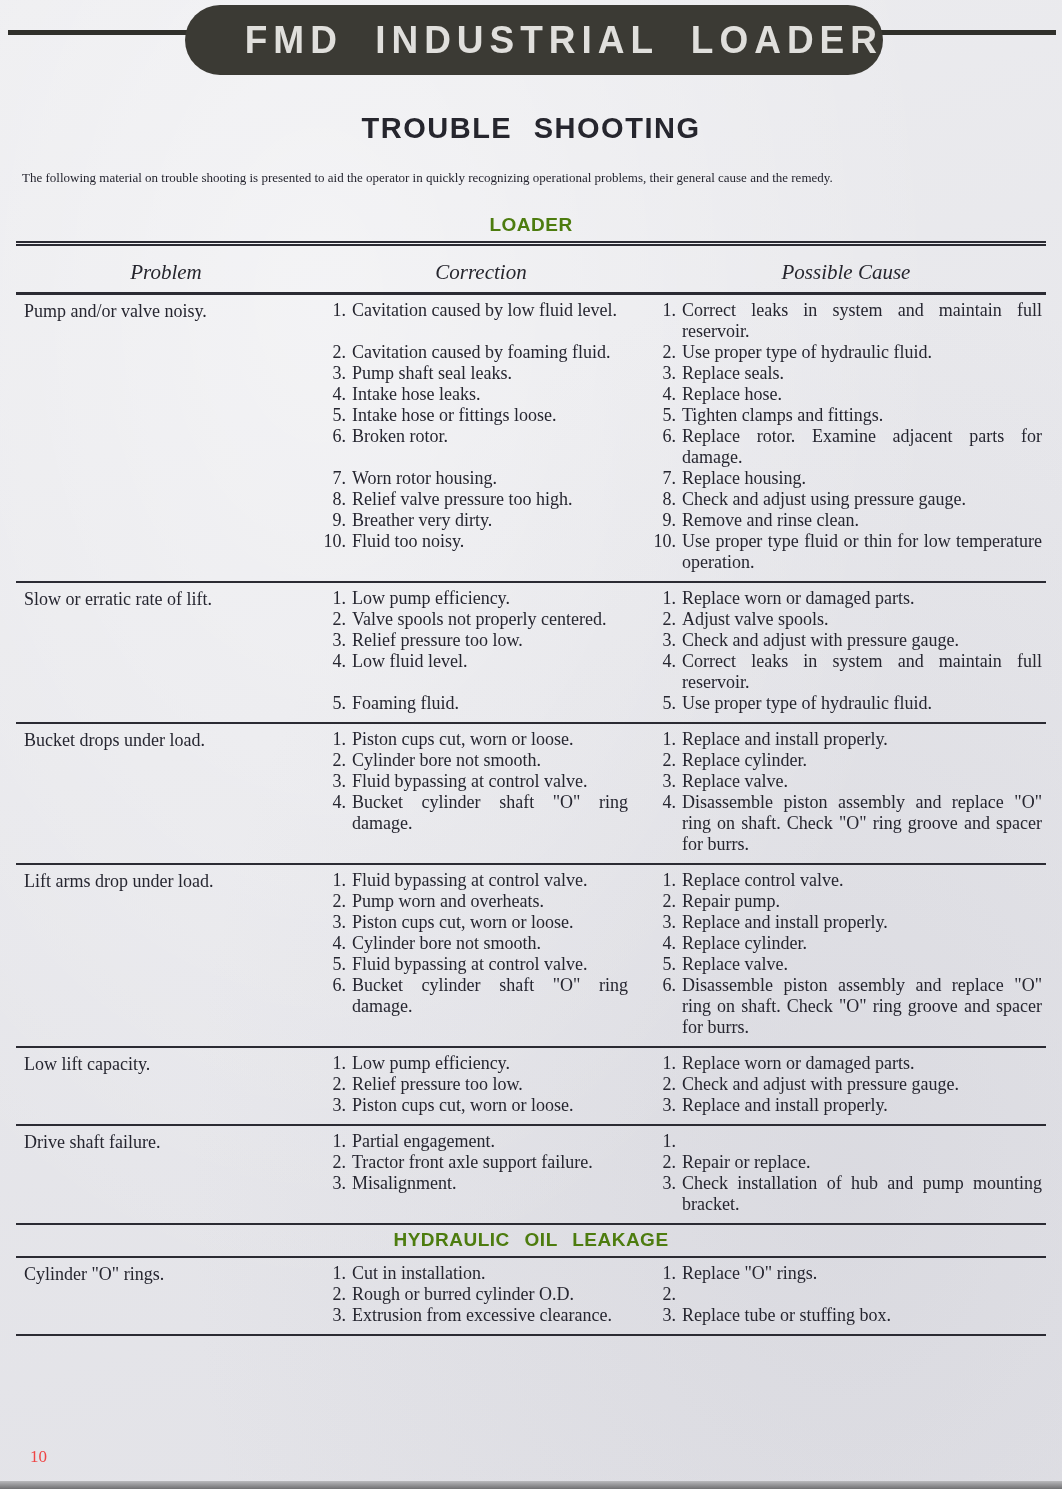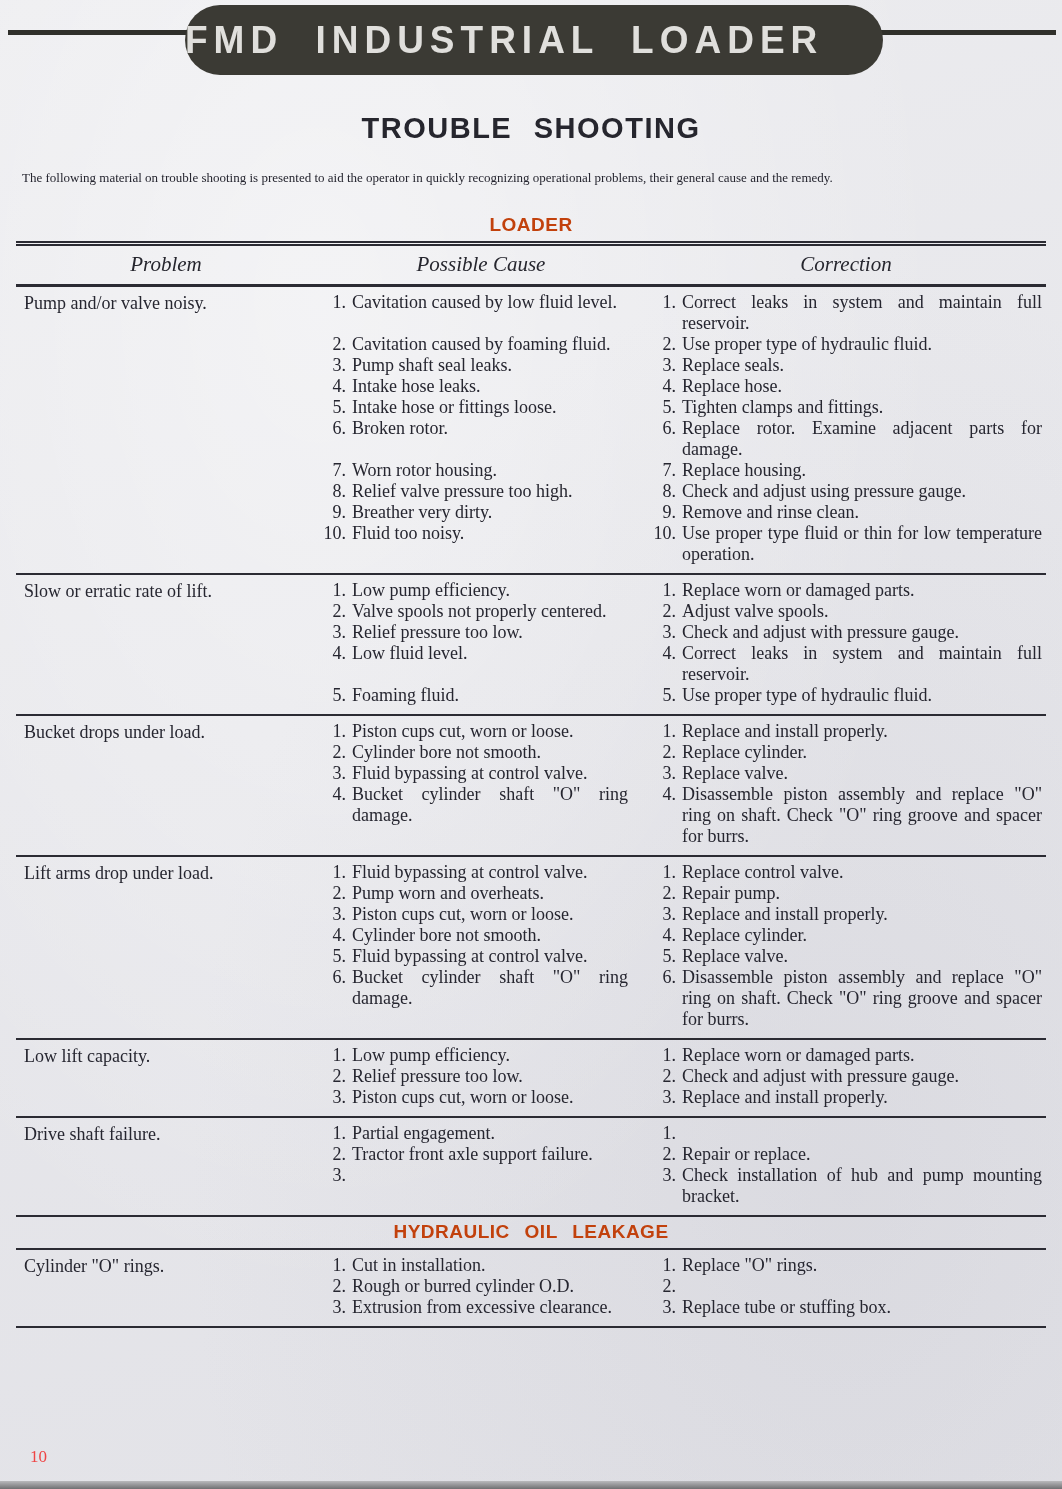--- a/index.html
+++ b/index.html
@@ -14,21 +14,21 @@
       linear-gradient(165deg,#ececef 0%, #e7e7eb 45%, #e2e2e7 100%);
     overflow:hidden;
   }
 
   
   .banner { position:relative; height:84px; }
   .banner-line { position:absolute; left:8px; right:6px; top:30px; height:5px; background:#30302b; }
   .banner-pill {
     position:absolute; left:185px; top:5px; width:698px; height:70px;
     background:#3b3a34; border-radius:36px;
-    display:flex; align-items:center; justify-content:flex-start;
+    display:flex; align-items:center; justify-content:flex-end;
   }
   .banner-title {
     font-family:"Liberation Sans", sans-serif; font-weight:bold;
     font-size:37px; color:#e0dfdc; letter-spacing:6px; word-spacing:16px;
     transform:scaleY(1.05);
   }
 
   
   .page-title {
     margin-top:28px; text-align:center;
@@ -39,28 +39,28 @@
   .intro {
     margin:15px 20px 0 22px;
     font-size:13px; line-height:36px; text-align:justify; color:#25252f;
   }
 
   
   .tbl { margin:14px 16px 0 16px; }
   .group-heading {
     text-align:center; padding:4px 0 5px 0;
     font-family:"Liberation Sans", sans-serif; font-weight:bold;
-    font-size:19px; letter-spacing:.5px; word-spacing:9px; color:#c2410c;
+    font-size:19px; letter-spacing:.5px; word-spacing:9px; color:#4d7c0f;
   }
   .rule { border:0; }
   .rule.double { height:5px; border-top:2px solid #2b2b33; border-bottom:2px solid #2b2b33; }
   .rule.thick  { border-top:3px solid #2b2b33; }
   .rule.thin   { border-top:2px solid #2b2b33; }
 
-  .hdr-row { display:grid; grid-template-columns:300px 330px 1fr; padding:6px 0 7px 0; }
+  .hdr-row { display:grid; grid-template-columns:300px 330px 1fr; padding:14px 0 7px 0; }
   .hdr-cell {
     text-align:center; font-style:italic; font-size:21px; color:#26262e;
   }
 
   .trow { display:grid; grid-template-columns:300px 1fr; padding:5px 0 8px 0; }
   .problem { padding:1px 10px 0 8px; font-size:18px; line-height:21px; }
   .pairs { }
   .pair { display:grid; grid-template-columns:330px 1fr; }
   .cell { display:grid; column-gap:6px; font-size:18px; line-height:21px; }
   .cell.cause { grid-template-columns:30px 1fr; padding-right:18px; }
@@ -87,22 +87,22 @@
 
 <div class="page-title">TROUBLE SHOOTING</div>
 
 <p class="intro">The following material on trouble shooting is presented to aid the operator in quickly recognizing operational problems, their general cause and the remedy.</p>
 
 <div class="tbl" id="tbl">
     <div class="group-heading">LOADER</div>
     <div class="rule double"></div>
     <div class="hdr-row">
     <div class="hdr-cell">Problem</div>
+    <div class="hdr-cell">Correction</div>
     <div class="hdr-cell">Possible Cause</div>
-    <div class="hdr-cell">Correction</div>
   </div>
     <div class="rule thick"></div>
     <div class="trow">
     <div class="problem">Pump and/or valve noisy.</div>
     <div class="pairs">
         <div class="pair">
     <div class="cell cause">
       <span class="num">1.</span>
       <span class="txt">Cavitation caused by low fluid level.</span>
     </div>
@@ -426,20 +426,21 @@
       <span class="txt">Tractor front axle support failure.</span>
     </div>
     <div class="cell corr">
       <span class="num">2.</span>
       <span class="txt">Repair or replace.</span>
     </div>
   </div>
         <div class="pair">
     <div class="cell cause">
       <span class="num">3.</span>
+      <span class="txt">Misalignment.</span>
     </div>
     <div class="cell corr">
       <span class="num">3.</span>
       <span class="txt">Check installation of hub and pump mounting bracket.</span>
     </div>
   </div>
       </div>
   </div>
     <div class="rule thin"></div>
     <div class="group-heading">HYDRAULIC OIL LEAKAGE</div>

